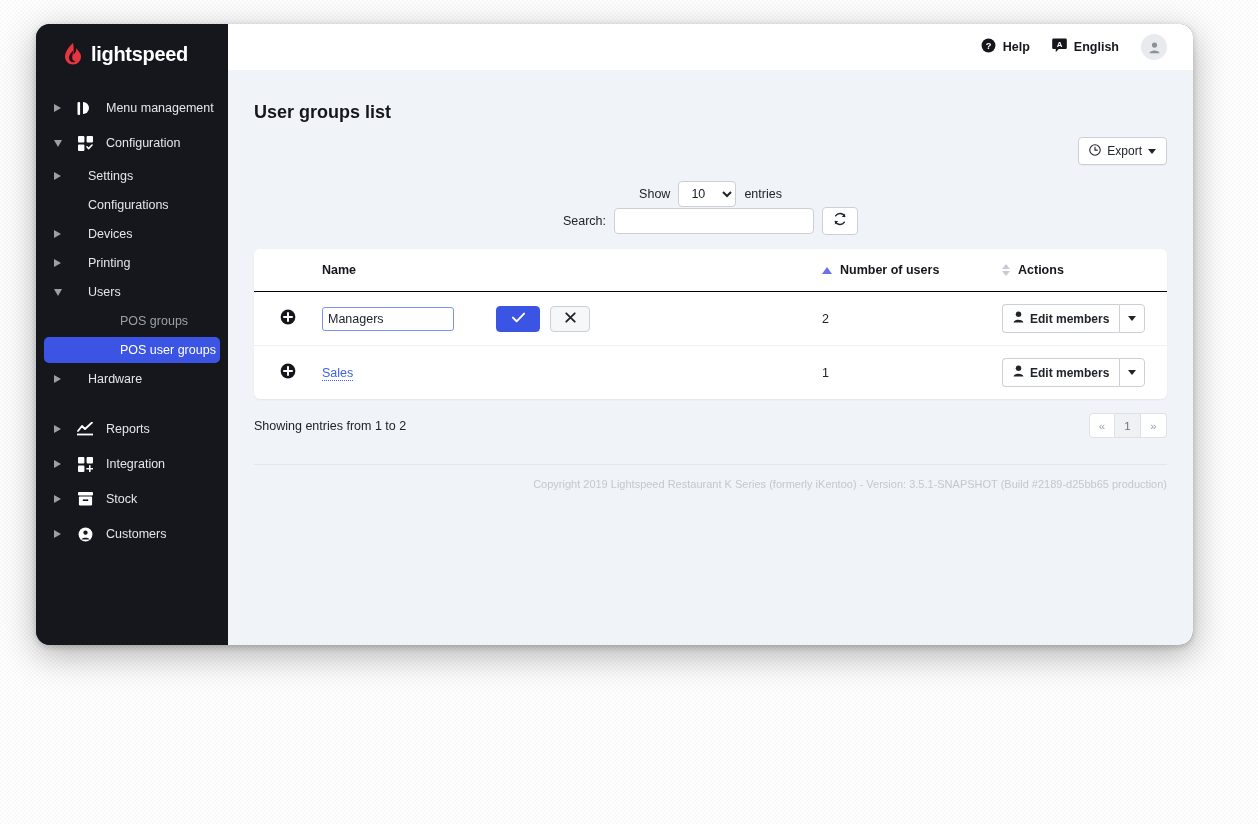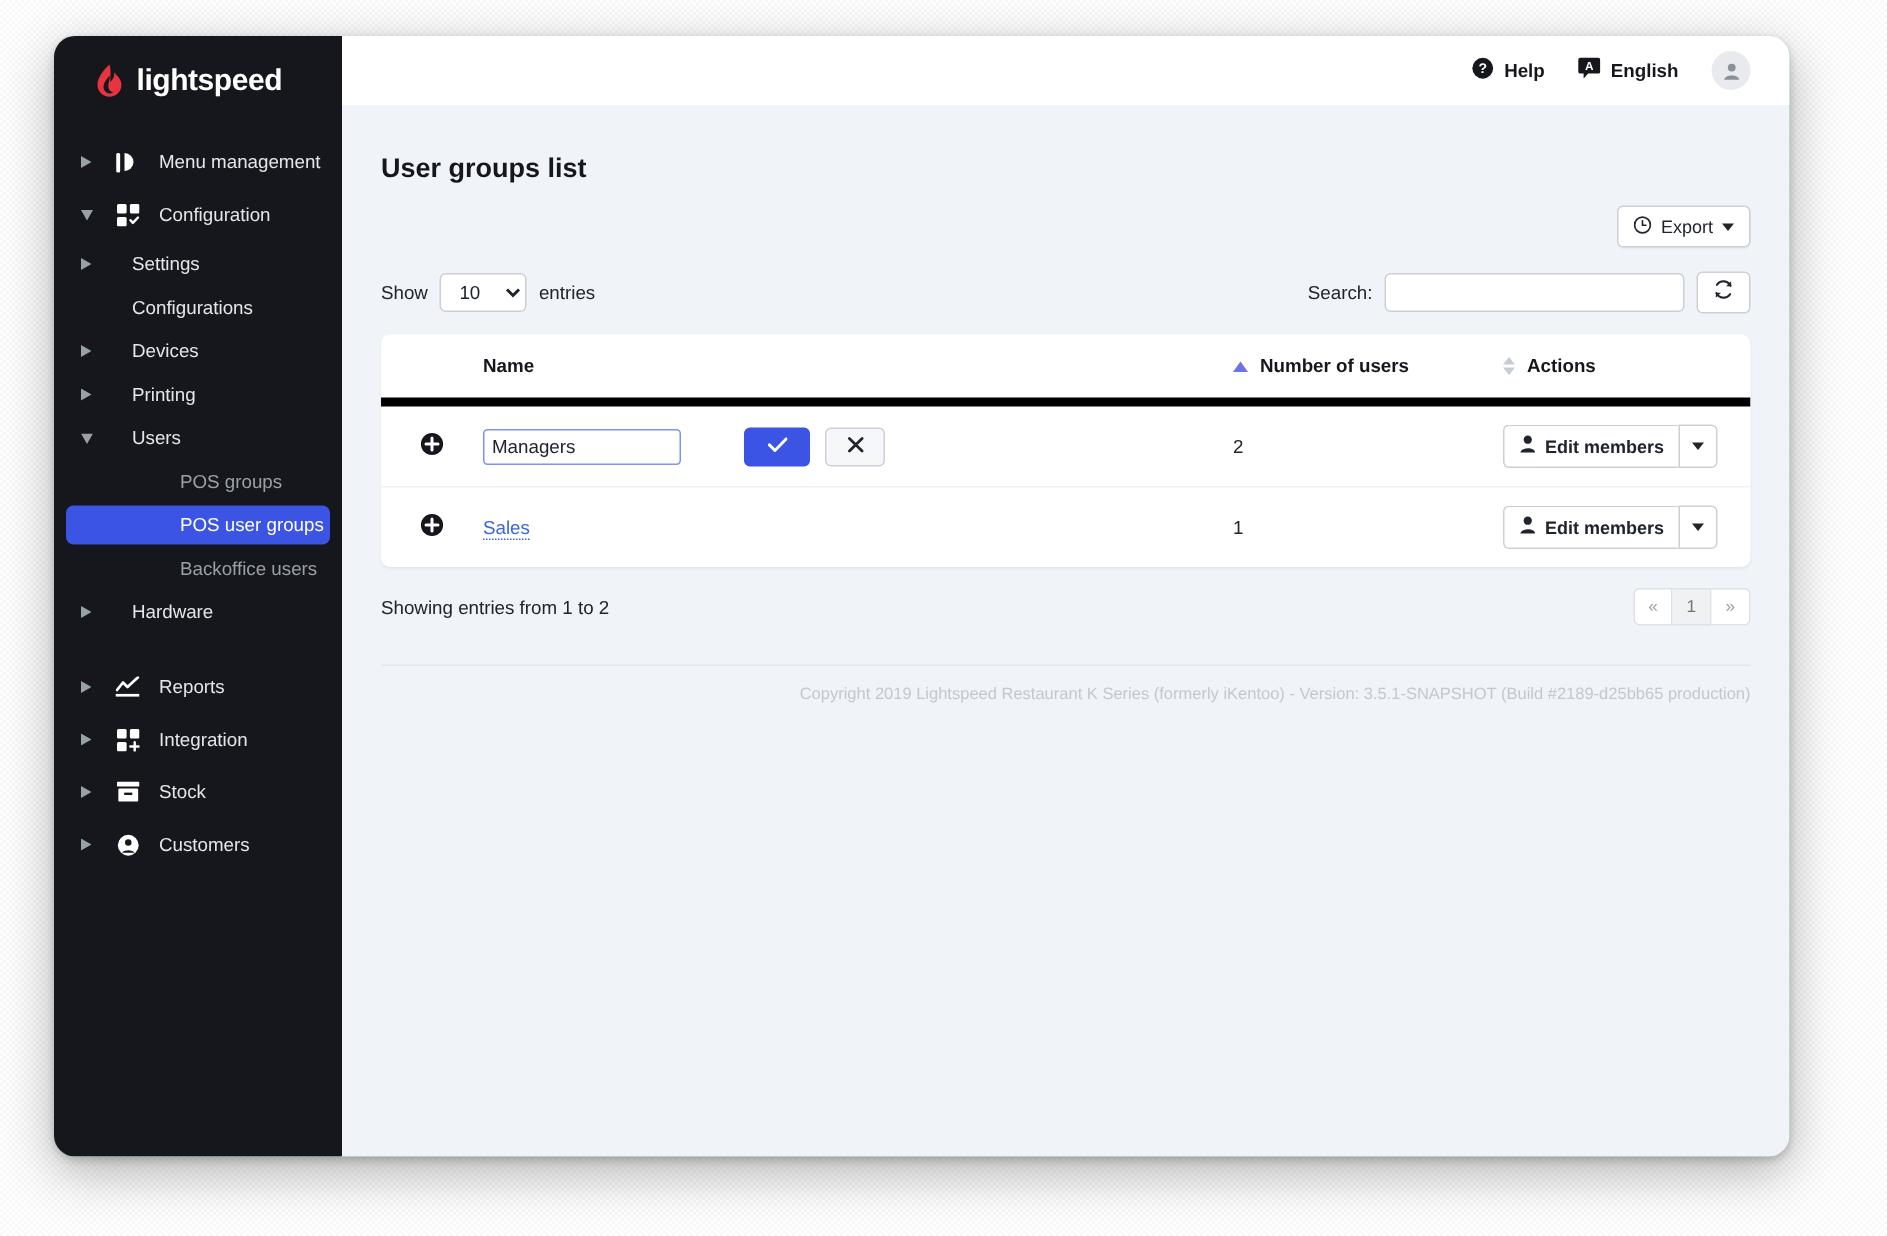--- a/index.html
+++ b/index.html
@@ -18,22 +18,22 @@
   
   .noise-frame {
     position: absolute; inset: 0;
     background:
       repeating-conic-gradient(#f2f2f2 0% 25%, #ffffff 0% 50%) 0 0 / 4px 4px;
     opacity: .55;
   }
   .app-window {
     position: absolute;
     left: 36px; top: 24px;
-    width: 1157px; height: 747px;
-    background: #86efac;
+    width: 1157px; height: 621px;
+    background: #0c4a6e;
     border-radius: 14px;
     overflow: hidden;
     box-shadow: 0 10px 34px rgba(0,0,0,.30), 0 2px 6px rgba(0,0,0,.18);
   }
 
   
   .sidebar {
     position: absolute; left: 0; top: 0;
     width: 192px; height: 100%;
     background: #15171c;
@@ -142,20 +142,21 @@
   .caret-down {
     width: 0; height: 0;
     border-left: 4px solid transparent;
     border-right: 4px solid transparent;
     border-top: 5px solid #20242b;
     display: inline-block;
   }
   .controls-row {
     display: flex; align-items: center; justify-content: space-between;
     margin-top: 16px;
+    flex-direction: column;
   }
   .show-entries { display: flex; align-items: center; gap: 8px; font-size: 12.5px; color: #20242b; }
   .sel {
     font-family: Liberation Sans, sans-serif;
     font-size: 12.5px;
     width: 58px; height: 26px;
     border: 1px solid #ccd0d6; border-radius: 4px;
     background: #ffffff; color: #20242b;
     padding: 0 4px 0 8px;
   }
@@ -179,21 +180,21 @@
     background: #ffffff;
     border-radius: 6px;
     box-shadow: 0 1px 2px rgba(16,24,40,.06);
     overflow: hidden;
   }
   table { width: 100%; border-collapse: collapse; }
   thead th {
     font-size: 12.5px; font-weight: 700; color: #15171c;
     text-align: left;
     padding: 14px 0 14px 0;
-    border-bottom: 6px solid #000000;
+    border-bottom: 1px solid #000000;
     white-space: nowrap;
   }
   .col-exp { width: 68px; }
   .col-name { width: 500px; }
   .col-num  { width: 180px; }
   .th-inner { display: flex; align-items: center; gap: 8px; }
   .sort-asc {
     width: 0; height: 0;
     border-left: 5px solid transparent;
     border-right: 5px solid transparent;
@@ -397,23 +398,20 @@
         </div>
 
         <div class="nav-sub">
           <span>POS groups</span>
         </div>
 
         <div class="nav-sub active">
           <span>POS user groups</span>
         </div>
 
-        <div class="nav-sub">
-          <span>Backoffice users</span>
-        </div>
 
         <div class="nav-row-rel">
           <div class="nav-sub lvl2">
             <span class="caret">
               <svg width="7" height="8" viewBox="0 0 7 8">
                   <path d="M0 0 L7 4 L0 8 Z" fill="#9aa0a8"></path>
                 </svg>
             </span>
             <span>Hardware</span>
           </div>

